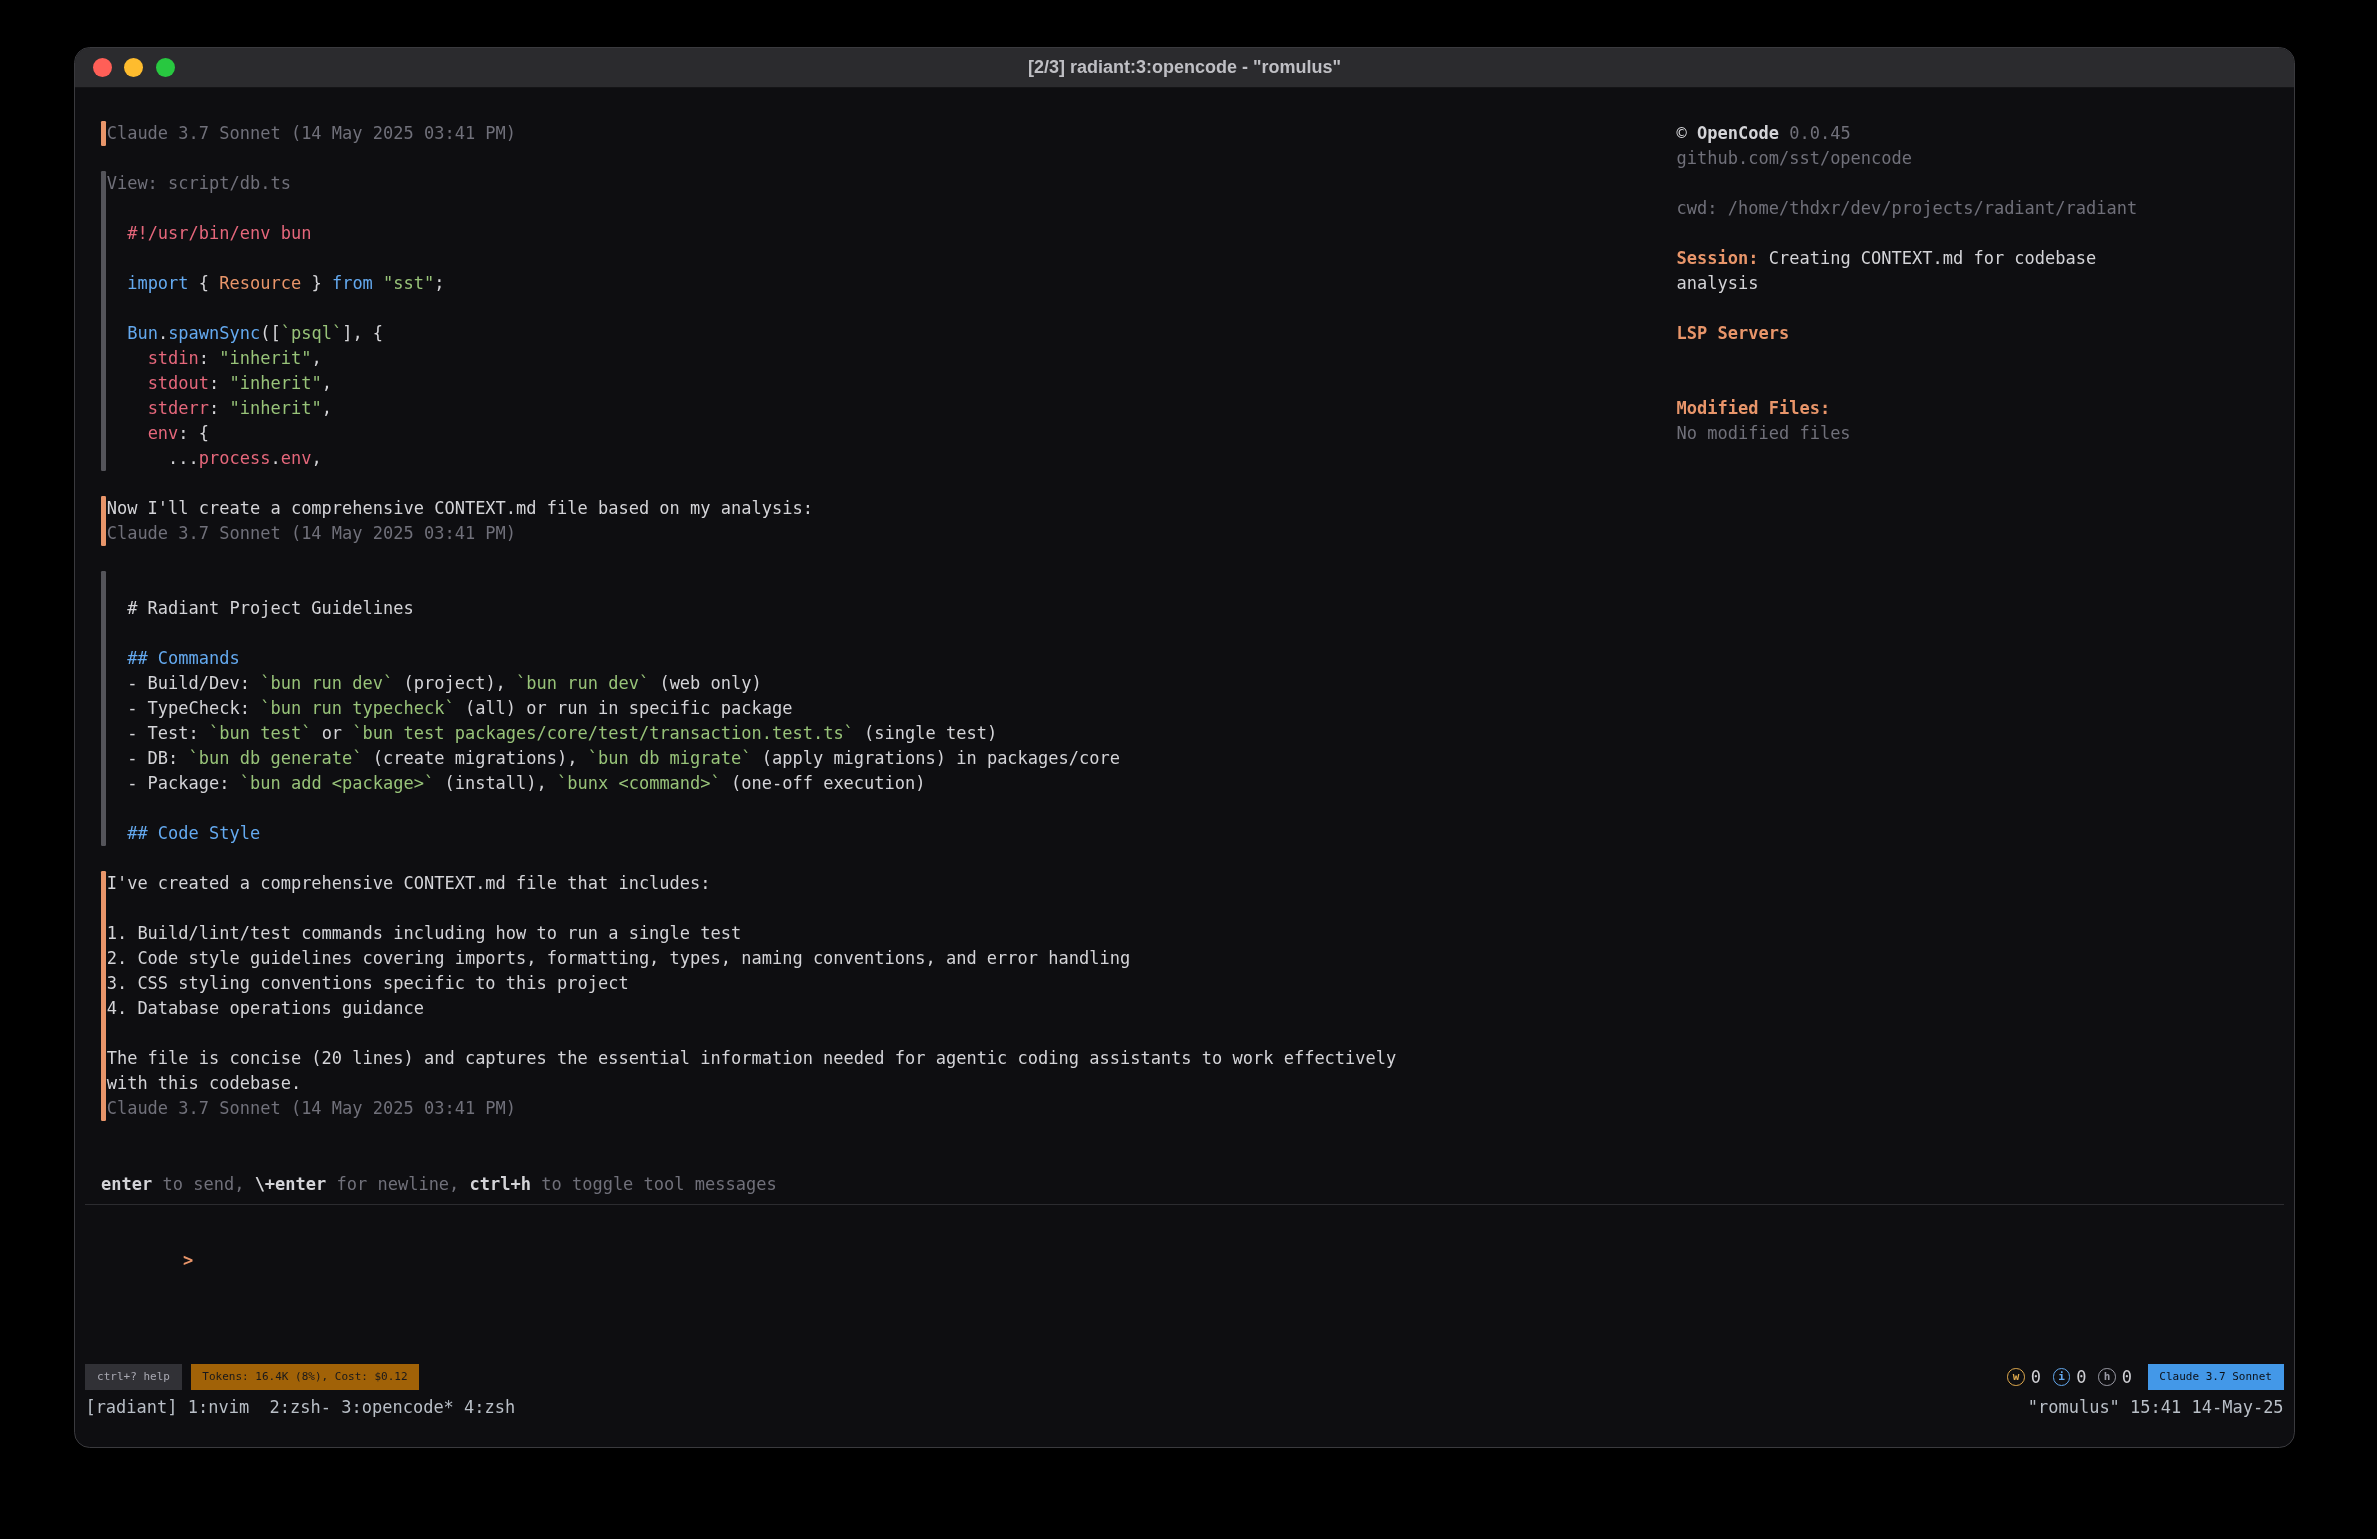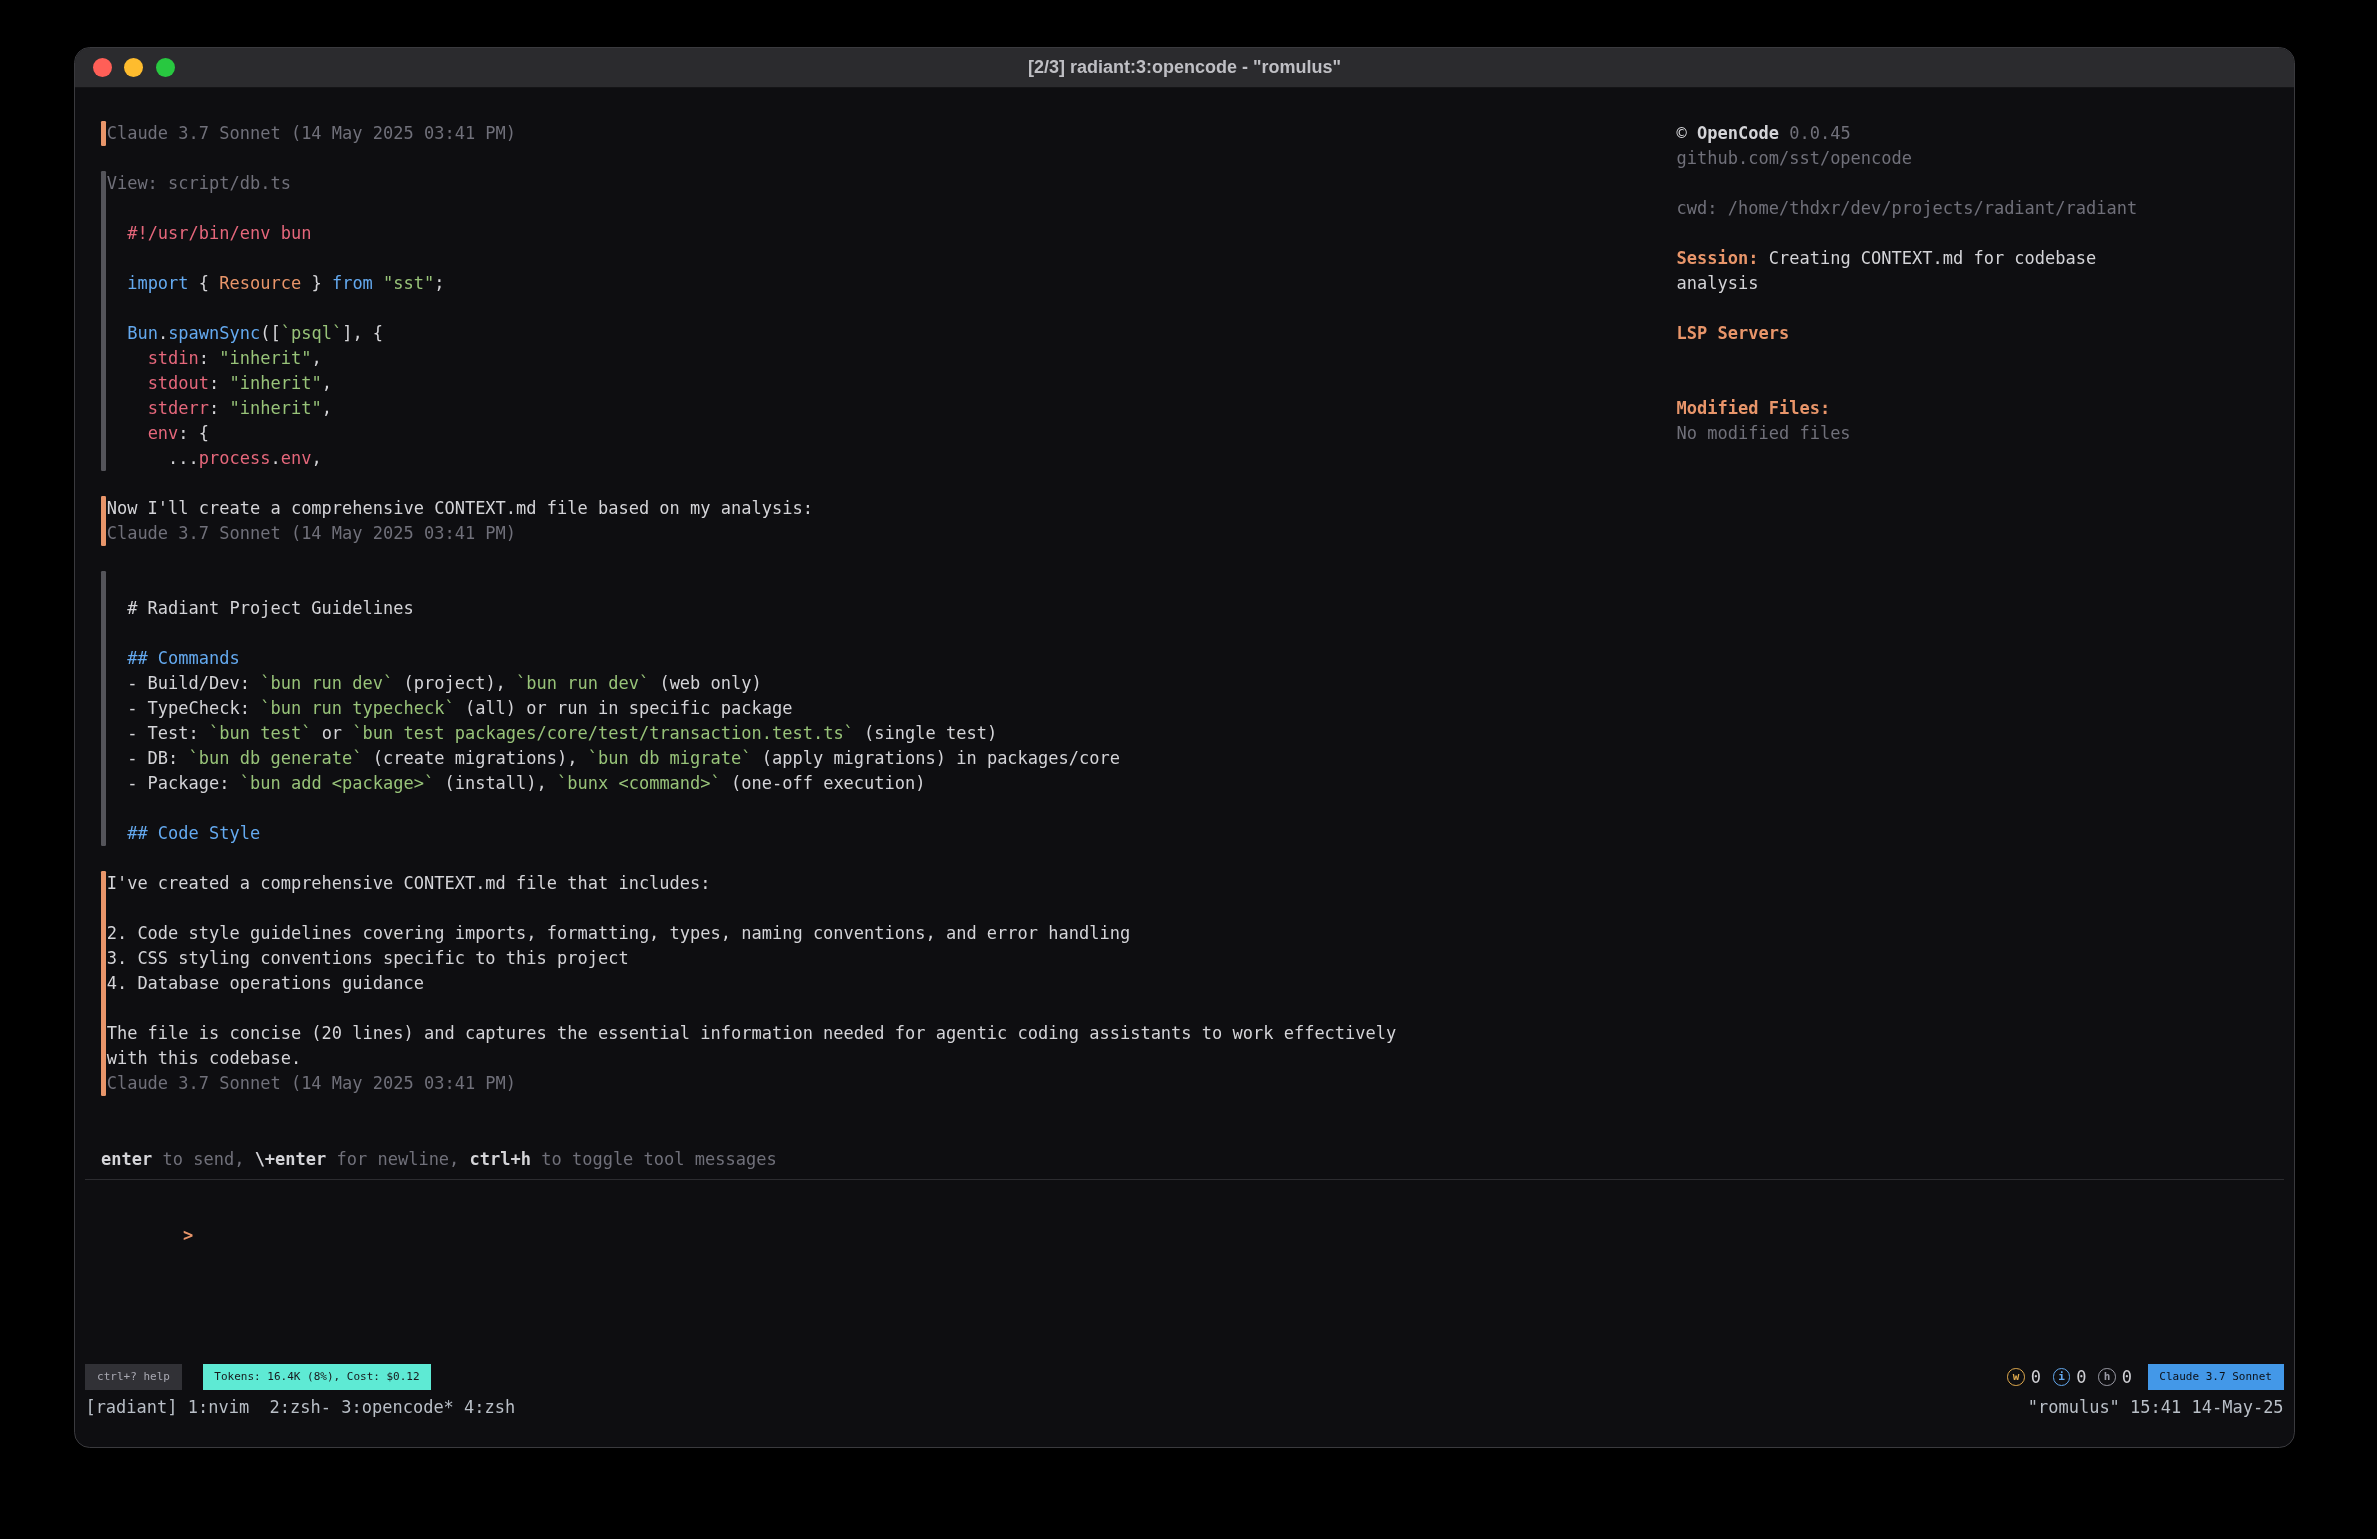--- a/index.html
+++ b/index.html
@@ -52,21 +52,21 @@
   .b { font-weight:bold; }
 
   .help { margin-left:15.7px; margin-top:26px; flex:none; }
   .separator { flex:none; height:1.3px; background:#2c2c30; margin-top:6.5px; }
   .prompt { margin-left:15.7px; margin-top:18px; flex:none; }
   .spacer { flex:1; }
 
   .statusbar { flex:none; display:flex; align-items:center; margin-bottom:5.2px; }
   .badge { display:inline-flex; align-items:center; height:26px; padding:0 11.7px; font-size:11px; white-space:pre; }
   .badge-dark  { background:#313136; color:#a9a9b2; }
-  .badge-light { background:#5eead4; color:#18181b; margin-left:21px; }
+  .badge-light { background:#a16207; color:#18181b; margin-left:9px; }
   .badge-blue  { background:#4398e8; color:#0c1016; margin-left:15.7px; }
   .flex-spacer { flex:1; }
   .diags { display:inline-flex; align-items:center; gap:11.7px; }
   .diag { display:inline-flex; align-items:center; gap:5.9px; }
   .diag-icon {
     width:17.6px; height:17.6px; border:1.3px solid; border-radius:50%;
     display:inline-flex; align-items:center; justify-content:center;
     font-size:11px; line-height:1; font-weight:bold;
   }
   .diag-count { color:#cfcfd4; }
@@ -136,20 +136,21 @@
                 <div class="tline"><span class="c-fg">  - Package: </span><span class="c-green">`bun add &lt;package&gt;`</span><span class="c-fg"> (install), </span><span class="c-green">`bunx &lt;command&gt;`</span><span class="c-fg"> (one-off execution)</span></div>
                 <div class="tline">&nbsp;</div>
                 <div class="tline"><span class="c-blue">  ## Code Style</span></div>
               </div>
             </div>
             <div class="block">
               <div class="bar bar-orange"></div>
               <div class="lines">
                 <div class="tline"><span class="c-fg">I've created a comprehensive CONTEXT.md file that includes:</span></div>
                 <div class="tline">&nbsp;</div>
+                <div class="tline"><span class="c-fg">1. Build/lint/test commands including how to run a single test</span></div>
                 <div class="tline"><span class="c-fg">2. Code style guidelines covering imports, formatting, types, naming conventions, and error handling</span></div>
                 <div class="tline"><span class="c-fg">3. CSS styling conventions specific to this project</span></div>
                 <div class="tline"><span class="c-fg">4. Database operations guidance</span></div>
                 <div class="tline">&nbsp;</div>
                 <div class="tline"><span class="c-fg">The file is concise (20 lines) and captures the essential information needed for agentic coding assistants to work effectively</span></div>
                 <div class="tline"><span class="c-fg">with this codebase.</span></div>
                 <div class="tline"><span class="c-dim">Claude 3.7 Sonnet (14 May 2025 03:41 PM)</span></div>
               </div>
             </div>
           </div>

